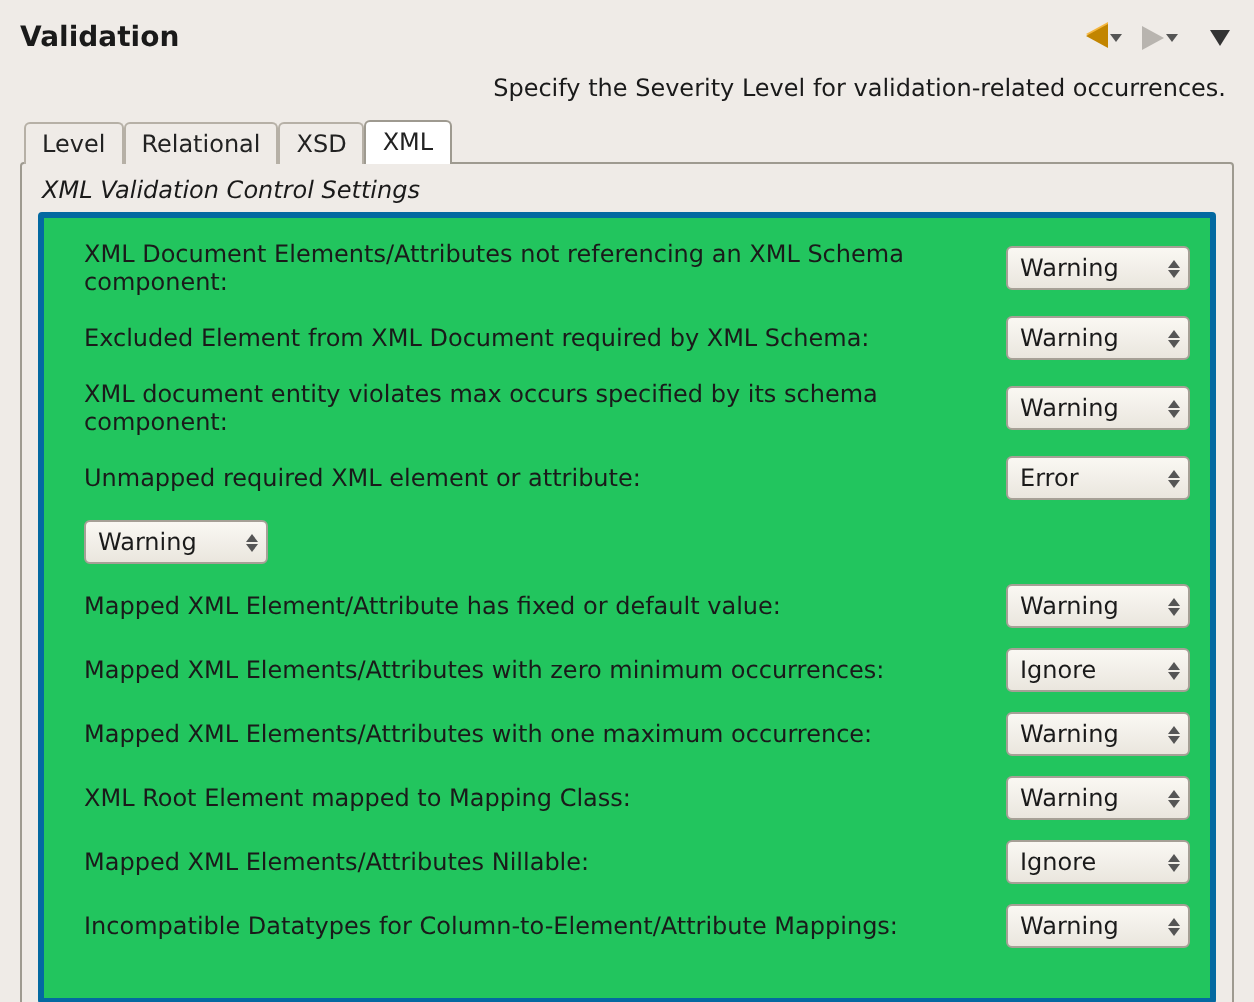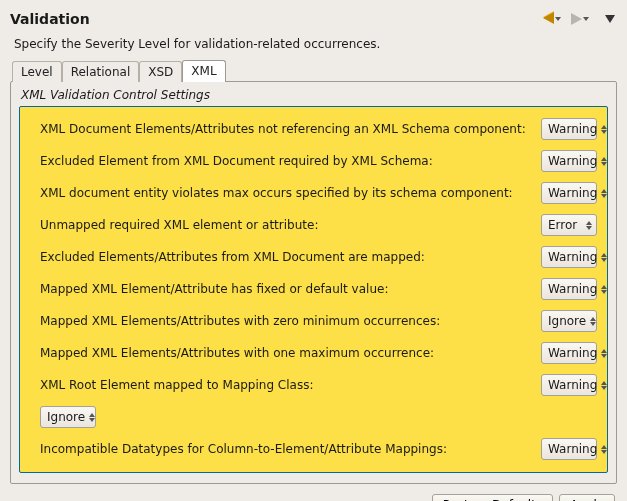--- a/index.html
+++ b/index.html
@@ -63,20 +63,21 @@
     border-left: 11px solid #b8b4af;
   }
   .chev-down {
     width:0;height:0;border-left:3px solid transparent;border-right:3px solid transparent;border-top:4px solid #555;display:inline-block;
   }
   .menu-tri {
     width:0;height:0;border-left:5px solid transparent;border-right:5px solid transparent;border-top:8px solid #333;display:inline-block;margin-left:6px;
   }
   .description {
     margin: 10px 4px 8px 4px;
+    text-align: right;
   }
   .tab-container {
     position: relative;
     margin-top: 6px;
   }
   .tab-bar {
     display: flex;
     align-items: flex-end;
     padding-left: 2px;
     position: relative;
@@ -108,37 +109,37 @@
     background: #efebe7;
     padding: 6px 8px 10px 8px;
     position: relative;
     z-index: 1;
   }
   .group-title {
     margin: 0 0 4px 2px;
     font-style: italic;
   }
   .settings {
-    border: 1px solid #0369a1;
-    background: #fde047;
+    border: 3px solid #0369a1;
+    background: #22c55e;
     border-radius: 2px;
-    padding: 6px 8px 7px 8px;
+    padding: 6px 8px 20px 8px;
   }
   .row {
     display: flex;
     align-items: center;
     padding: 5px 2px 5px 12px;
     gap: 10px;
   }
   .row-label { flex: 1; }
   .select {
     display: inline-flex;
     align-items: center;
     justify-content: space-between;
-    width: 56px;
+    width: 92px;
     height: 22px;
     padding: 0 4px 0 6px;
     background: linear-gradient(#faf8f3,#eae6de);
     border: 1px solid #a6a096;
     border-radius: 3px;
     font-size: 12px;
     cursor: pointer;
   }
   .spin {
     display: inline-flex;
@@ -241,21 +242,20 @@
             <div class="row-label">Unmapped required XML element or attribute:</div>
             <div class="select">
               <span>Error</span>
               <span class="spin">
                 <span class="spin-up"></span>
                 <span class="spin-down"></span>
               </span>
             </div>
           </div>
           <div class="row">
-            <div class="row-label">Excluded Elements/Attributes from XML Document are mapped:</div>
             <div class="select">
               <span>Warning</span>
               <span class="spin">
                 <span class="spin-up"></span>
                 <span class="spin-down"></span>
               </span>
             </div>
           </div>
           <div class="row">
             <div class="row-label">Mapped XML Element/Attribute has fixed or default value:</div>
@@ -291,20 +291,21 @@
             <div class="row-label">XML Root Element mapped to Mapping Class:</div>
             <div class="select">
               <span>Warning</span>
               <span class="spin">
                 <span class="spin-up"></span>
                 <span class="spin-down"></span>
               </span>
             </div>
           </div>
           <div class="row">
+            <div class="row-label">Mapped XML Elements/Attributes Nillable:</div>
             <div class="select">
               <span>Ignore</span>
               <span class="spin">
                 <span class="spin-up"></span>
                 <span class="spin-down"></span>
               </span>
             </div>
           </div>
           <div class="row">
             <div class="row-label">Incompatible Datatypes for Column-to-Element/Attribute Mappings:</div>

